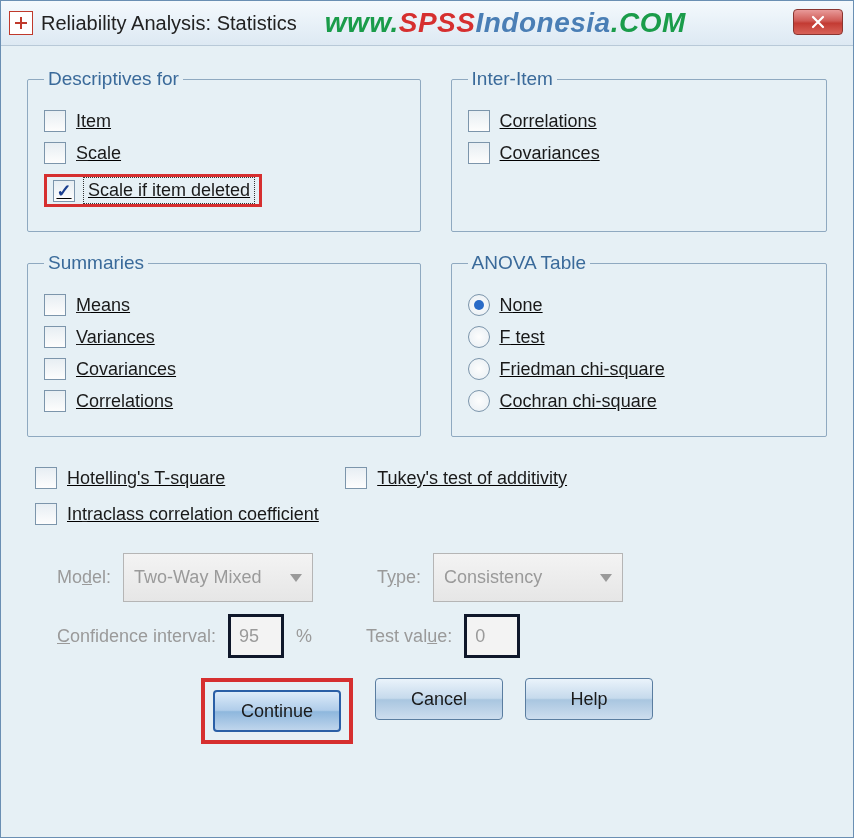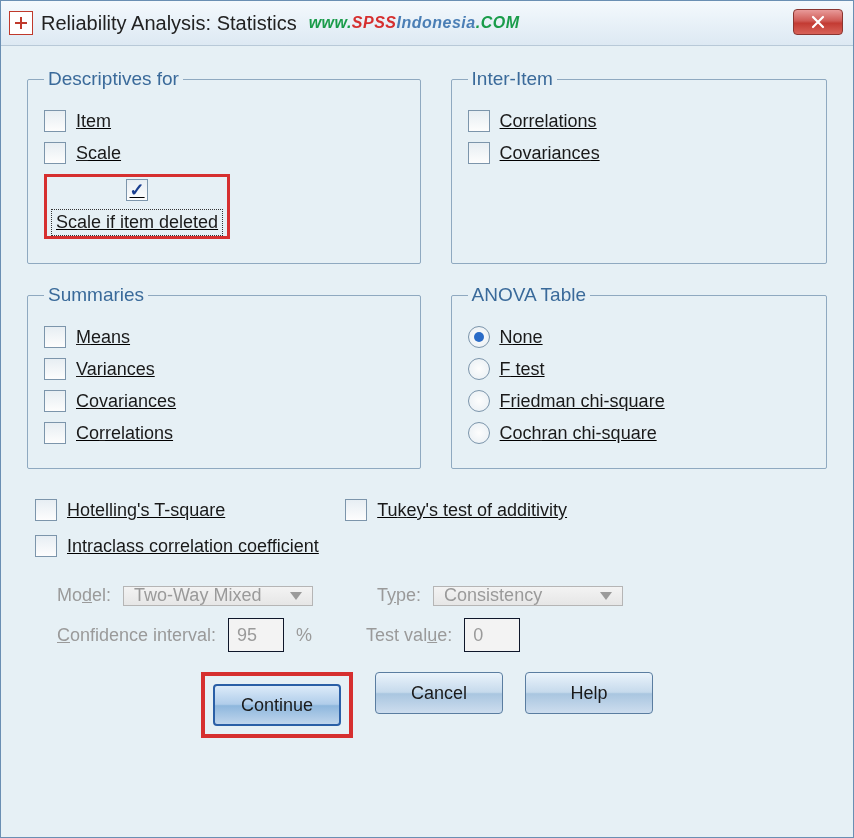--- a/index.html
+++ b/index.html
@@ -52,22 +52,22 @@
     height: 12px;
     background: #c0392b;
     top: 5px;
     left: 10px;
   }
   .title-text {
     font-size: 20px;
     color: #222;
   }
   .watermark {
-    margin-left: 12px;
-    font-size: 16px;
+    margin-left: 28px;
+    font-size: 28px;
     font-weight: bold;
     font-style: italic;
     letter-spacing: 0.5px;
   }
   .wm-www { color: #1a9c4a; }
   .wm-spss { color: #d62f2f; }
   .wm-indo { color: #4a7eb5; }
   .wm-com { color: #1a9c4a; }
   .close-btn {
     position: absolute;
@@ -145,21 +145,20 @@
     border-radius: 50%;
   }
   .lbl { color: #1a1a1a; }
   .mn { text-decoration: underline; }
   .highlight-red {
     border: 3px solid #d62f2f;
     padding: 2px 6px;
     display: inline-flex;
     align-items: center;
     gap: 10px;
-    flex-direction: column;
   }
   .focus-dotted {
     outline: 1px dotted #333;
     outline-offset: 1px;
     padding: 1px 3px;
   }
   .loose-row {
     display: flex;
     margin: 6px 0 8px 8px;
   }
@@ -169,43 +168,43 @@
   }
   .form-row {
     display: flex;
     align-items: center;
     gap: 12px;
     margin: 12px 0;
   }
   .form-lbl { color: #9a9a9a; min-width: auto; }
   .afterlbl { color: #9a9a9a; }
   .dropdown {
-    height: 20px;
+    height: 49px;
     border: 1px solid #b5b5b5;
     background: linear-gradient(#f3f3f3, #e6e6e6);
     color: #9a9a9a;
     padding: 0 34px 0 10px;
     position: relative;
     display: inline-flex;
     align-items: center;
     min-width: 190px;
   }
   .dropdown .arrow {
     position: absolute;
     right: 10px;
     top: 50%;
     transform: translateY(-50%);
     width: 0; height: 0;
     border-left: 6px solid transparent;
     border-right: 6px solid transparent;
     border-top: 8px solid #9a9a9a;
   }
   .textfield {
-    height: 34px;
-    border: 1px solid #0f172a;
+    height: 44px;
+    border: 3px solid #0f172a;
     background: #f3f3f3;
     color: #9a9a9a;
     padding: 0 8px;
     display: inline-flex;
     align-items: center;
     min-width: 56px;
   }
   .btn-row {
     display: flex;
     justify-content: center;

